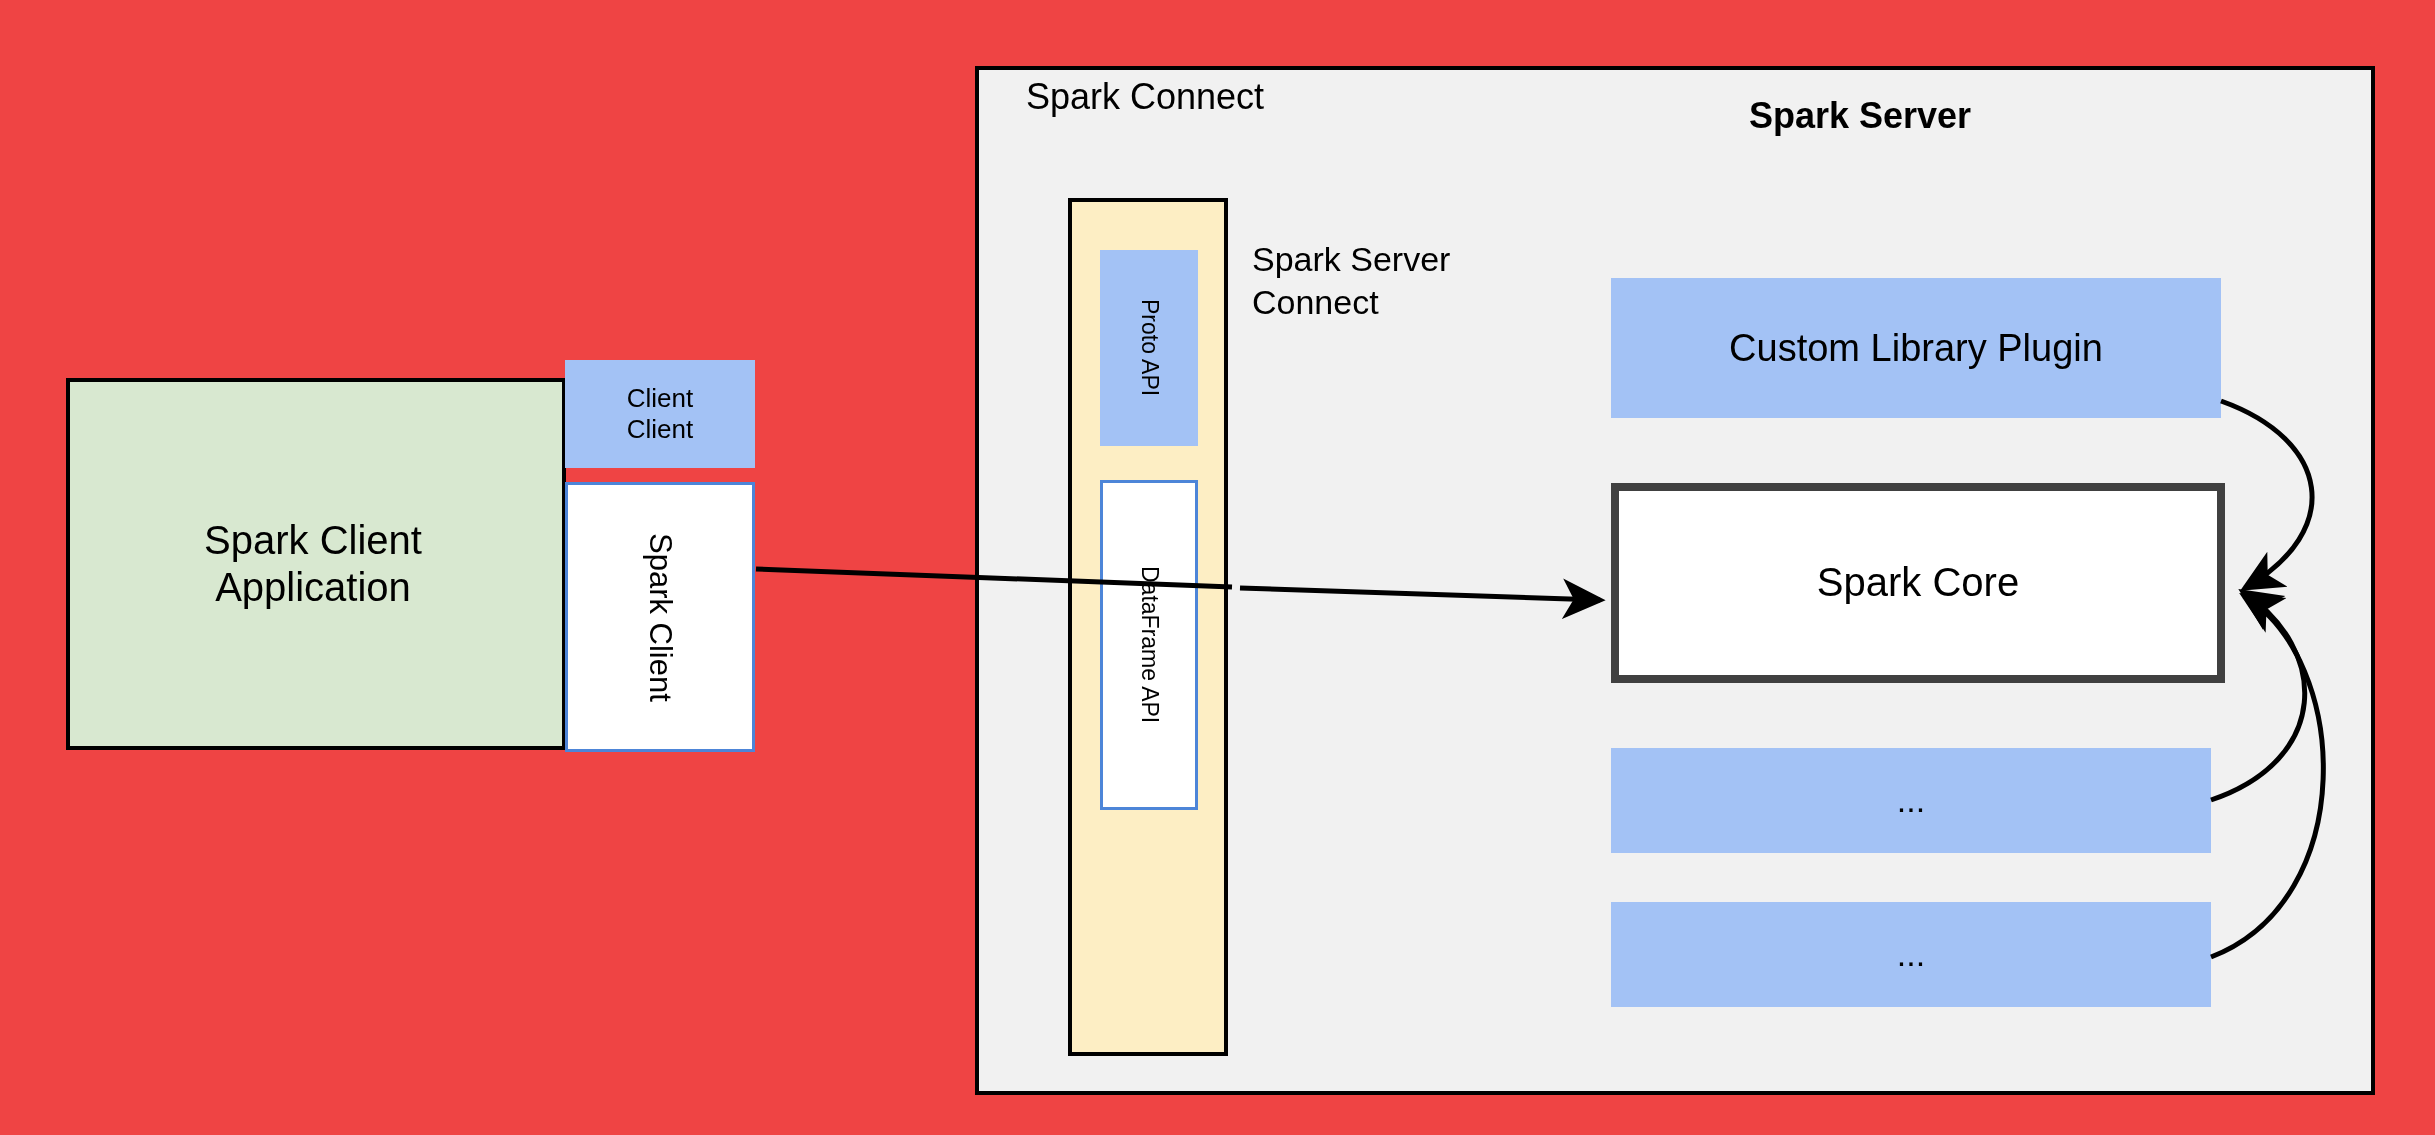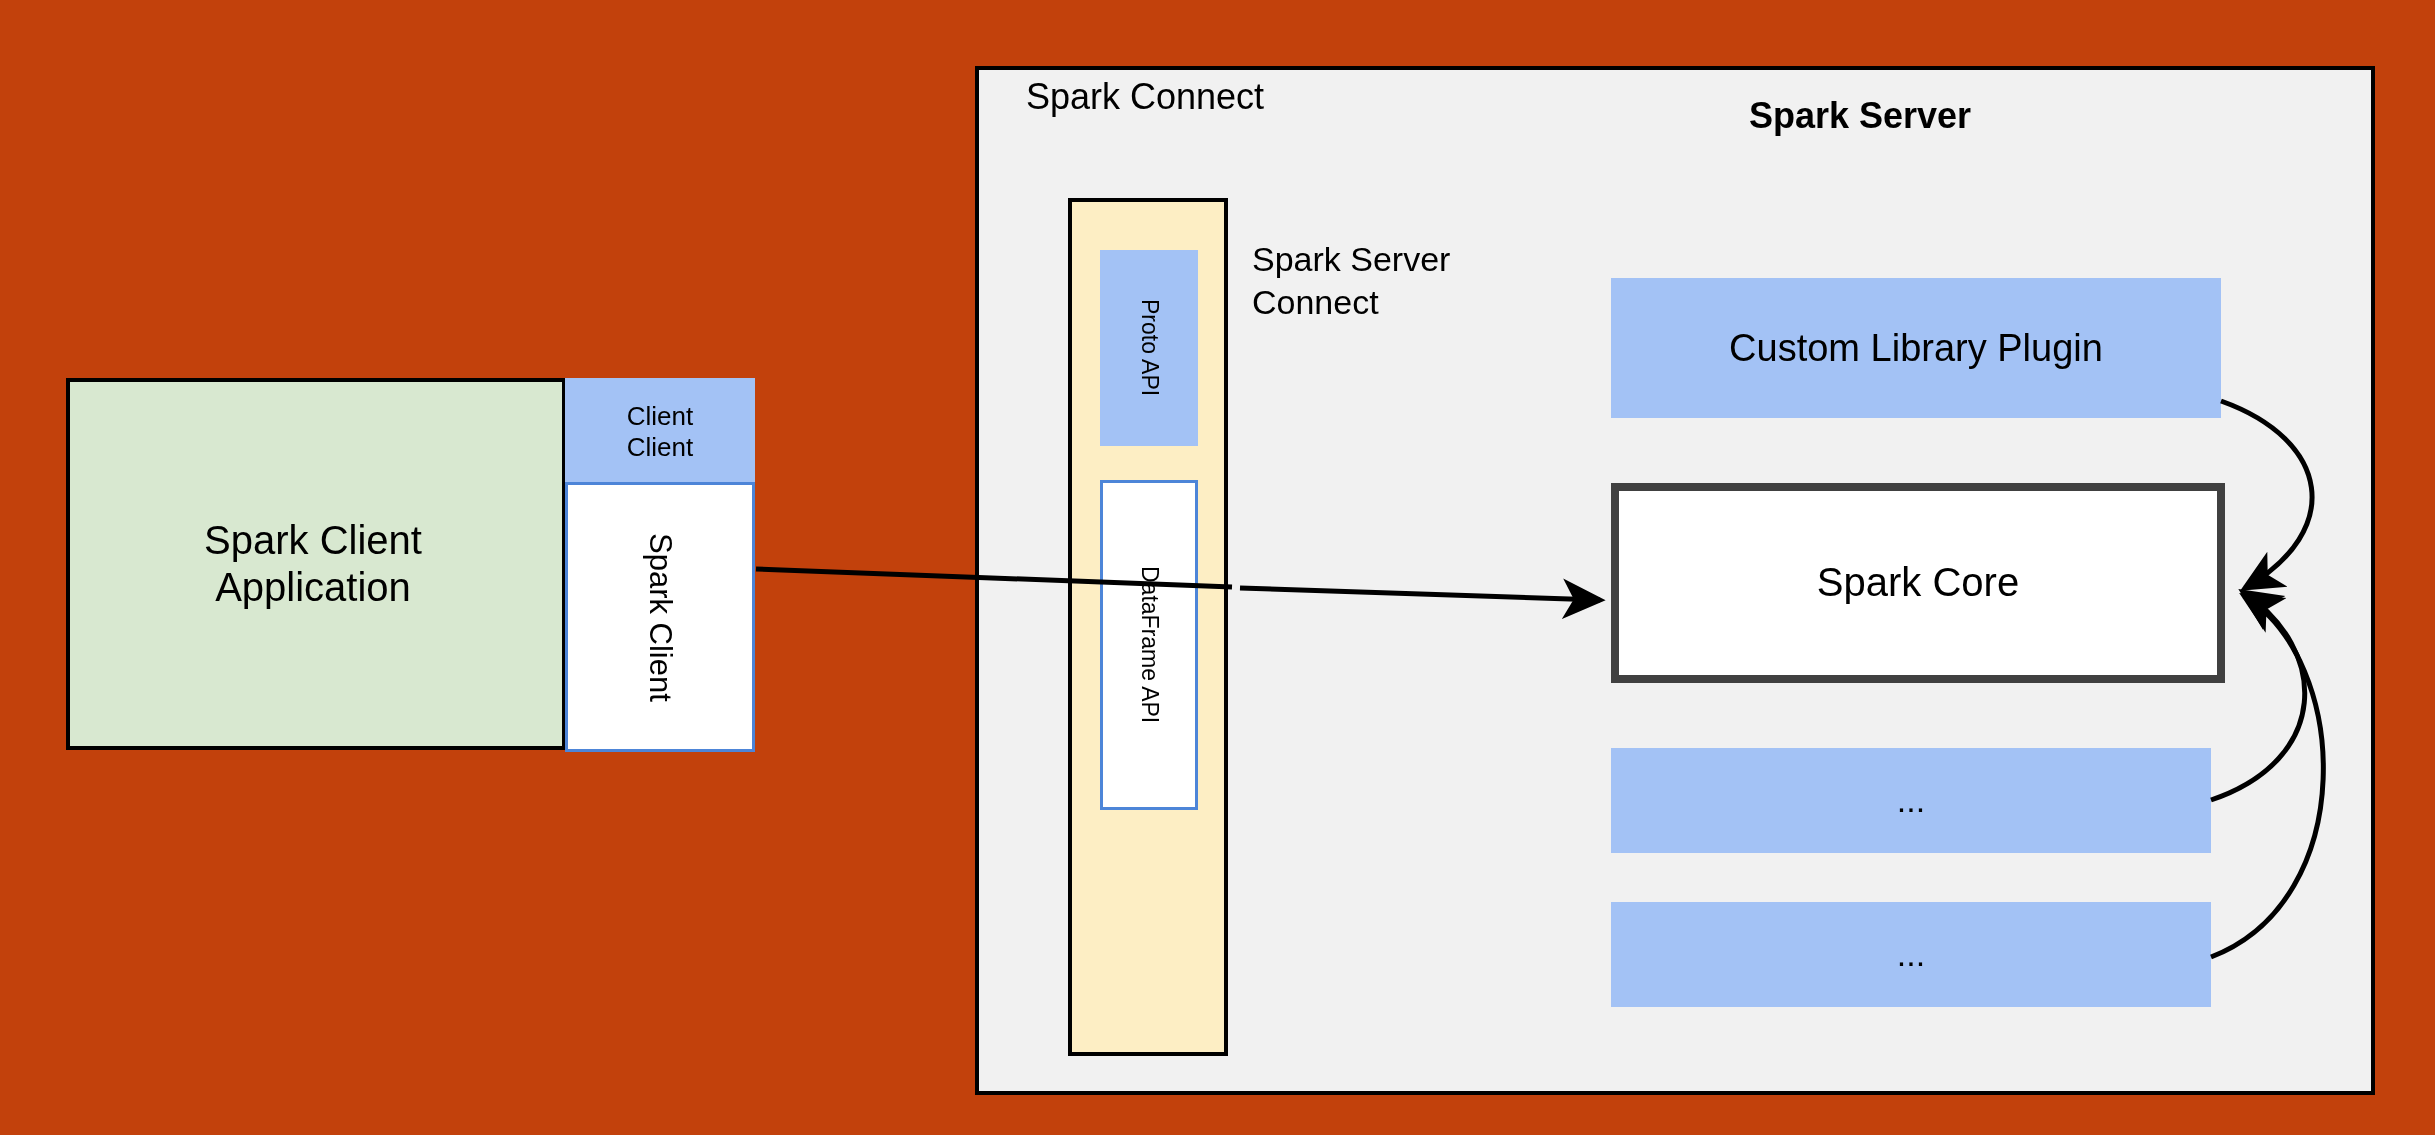--- a/index.html
+++ b/index.html
@@ -8,21 +8,21 @@
     background: #ffffff;
   }
   body {
     font-family: "Liberation Sans", "DejaVu Sans", sans-serif;
     color: #000000;
   }
   #canvas {
     position: relative;
     width: 2435px;
     height: 1135px;
-    background: #c2410c;
+    background: #ef4444;
     overflow: hidden;
   }
   .box {
     position: absolute;
     box-sizing: border-box;
     display: flex;
     align-items: center;
     justify-content: center;
     text-align: center;
     line-height: 1.18;
@@ -32,21 +32,21 @@
   #client-app {
     left: 66px;  top: 378px;
     width: 500px; height: 372px;
     background: #d8e8d0;
     border: 4px solid #000000;
     font-size: 40px;
   }
   #client-app .lbl { padding-right: 6px; }
 
   #client-package {
-    left: 565px; top: 378px;
+    left: 565px; top: 360px;
     width: 190px; height: 108px;
     background: #a3c2f5;
     font-size: 26px;
   }
 
   #spark-client {
     left: 565px; top: 482px;
     width: 190px; height: 270px;
     background: #ffffff;
     border: 3px solid #4d85d8;

